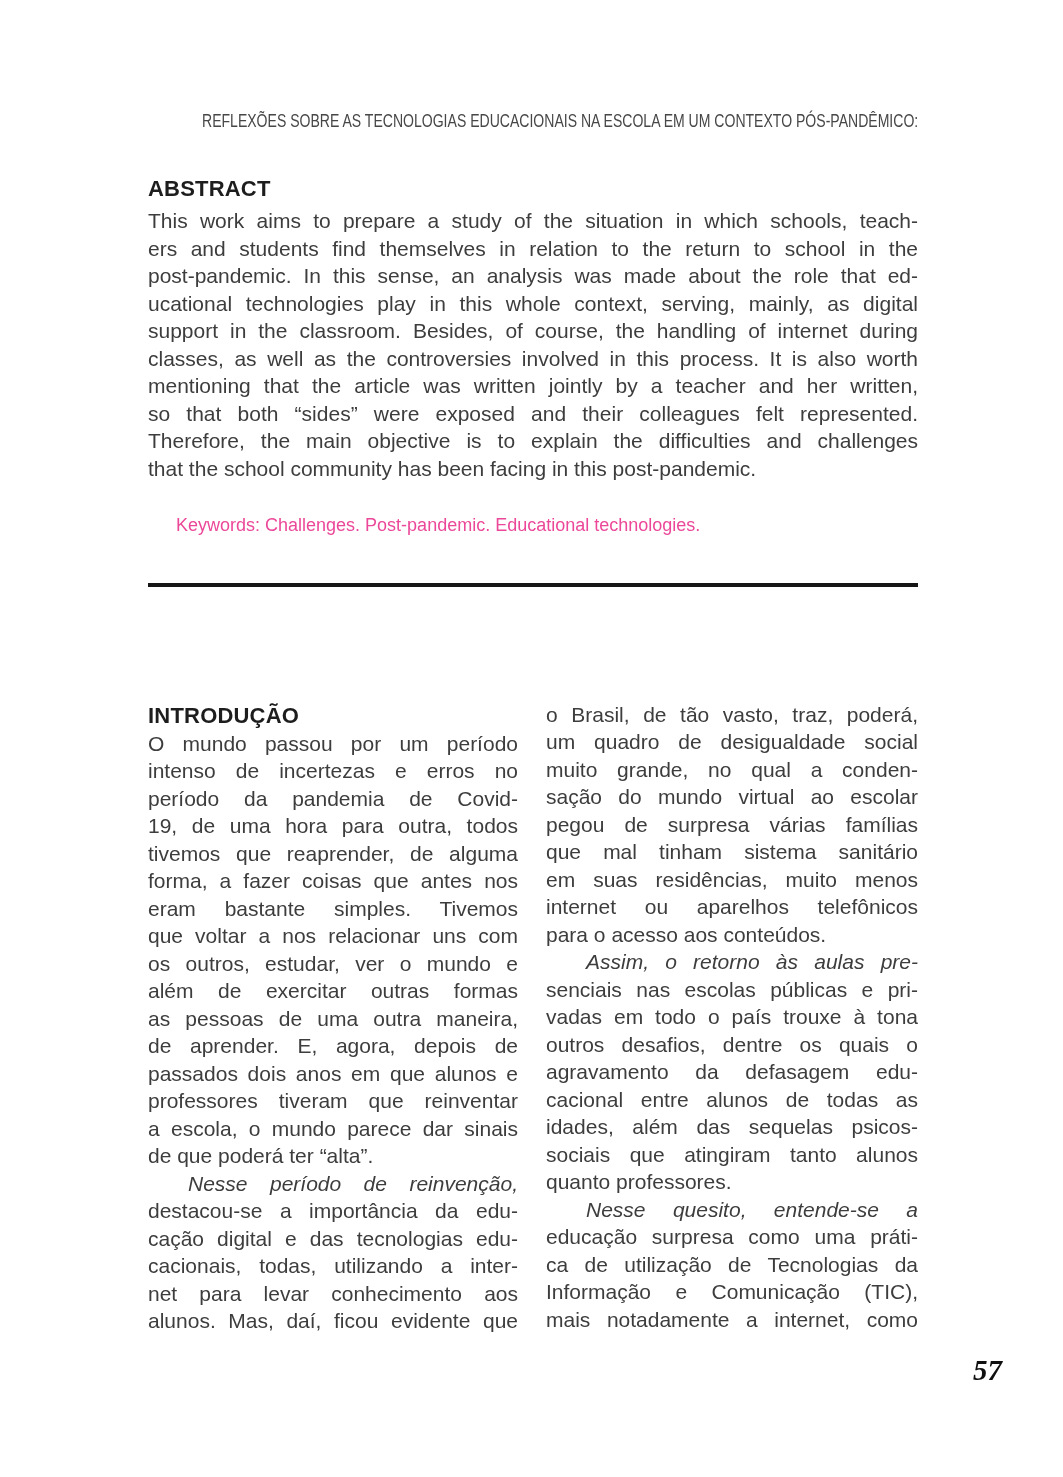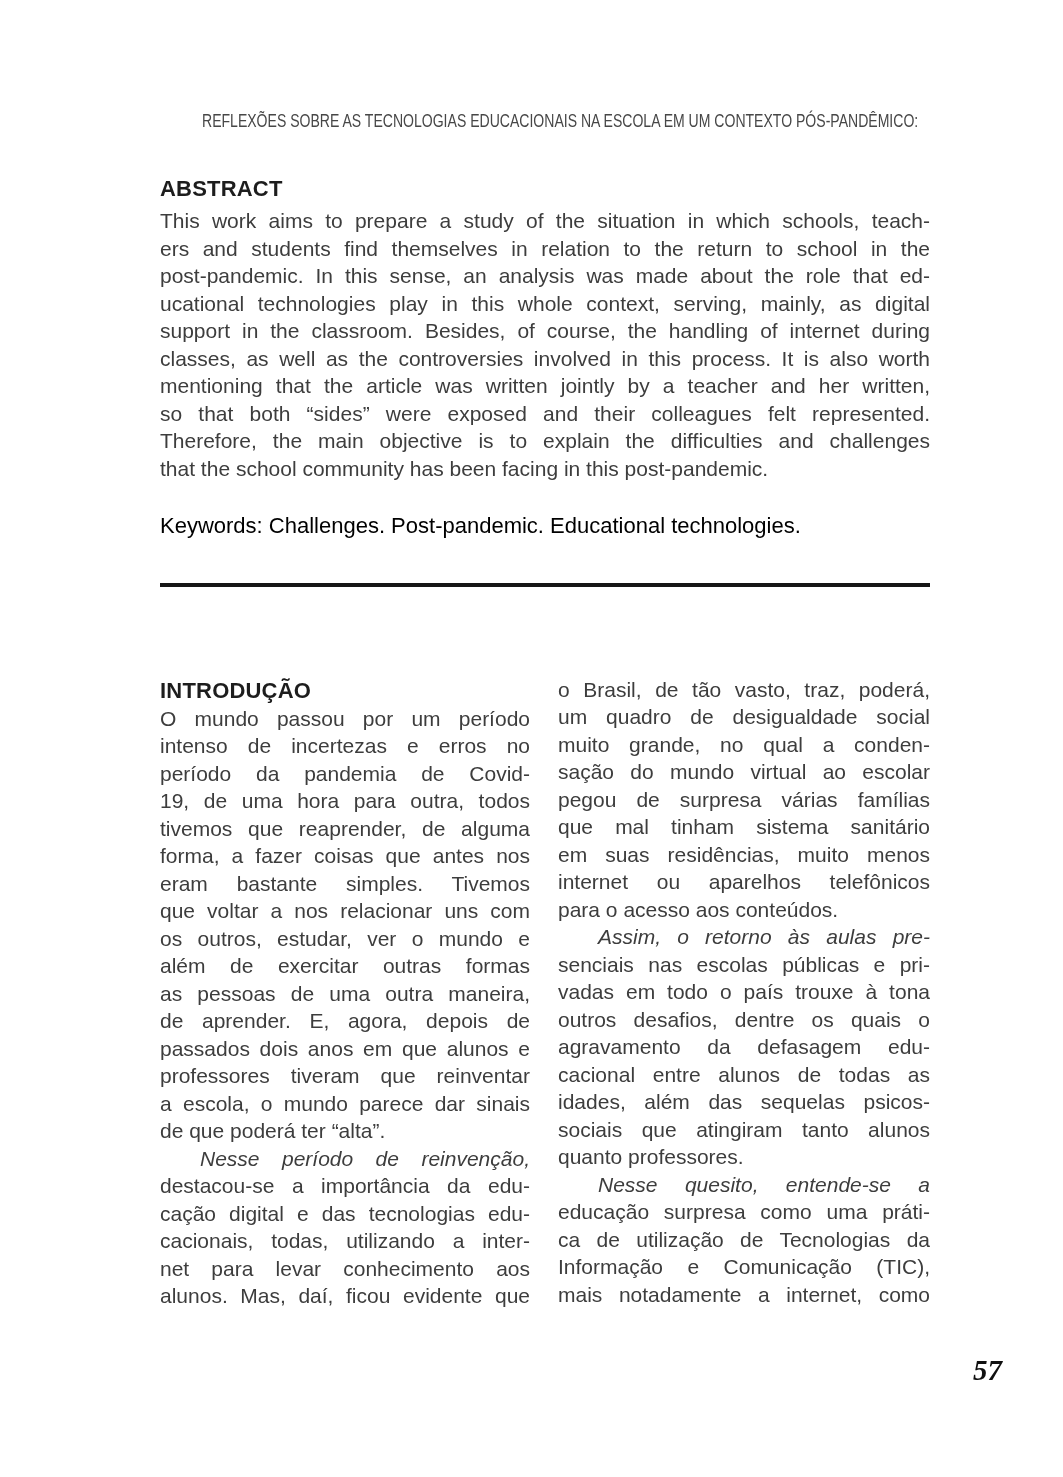--- a/index.html
+++ b/index.html
@@ -17,21 +17,21 @@
     right: 145px;
     font-size: 18px;
     color: #474747;
     white-space: nowrap;
     letter-spacing: 0px;
     transform: scaleX(0.78);
     transform-origin: 100% 50%;
   }
   .content {
     position: absolute;
-    left: 160px;
+    left: 148px;
     top: 0;
     width: 770px;
   }
   h2.doc-heading {
     font-size: 22px;
     font-weight: bold;
     color: #1d1d1d;
     letter-spacing: 0.2px;
   }
   .abstract h2.doc-heading {
@@ -39,34 +39,35 @@
     line-height: 26px;
   }
   .para {
     font-size: 21px;
     line-height: 27.5px;
     color: #3d3d3d;
   }
   .abstract .para { margin-top: 5px; }
   .keywords {
     margin-top: 30px;
-    font-size: 22px;
+    font-size: 18px;
     line-height: 27.5px;
-    color: #000000;
+    color: #ec4899;
+    margin-left: 28px;
   }
   .divider {
     margin: 43px 0 0 0;
     height: 4px;
     background: #161616;
     border: none;
   }
   .columns {
     display: flex;
     gap: 28px;
-    margin-top: 89px;
+    margin-top: 114px;
   }
   .col-left { width: 370px; }
   .col-right { width: 372px; }
   .col-left h2.doc-heading {
     margin: 0;
     line-height: 29px;
   }
   .line {
     text-align: justify;
     text-align-last: justify;

